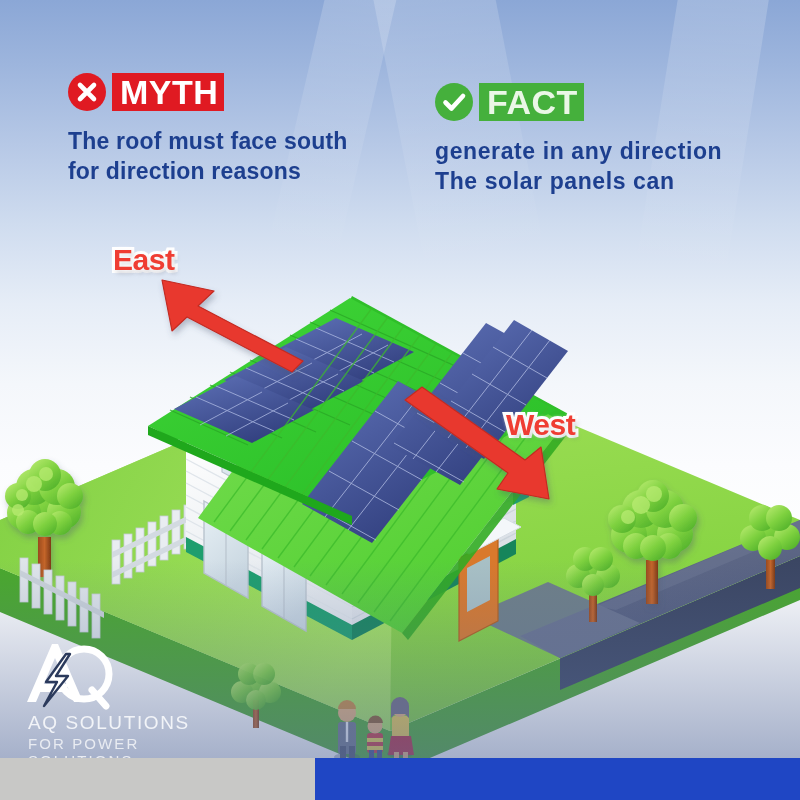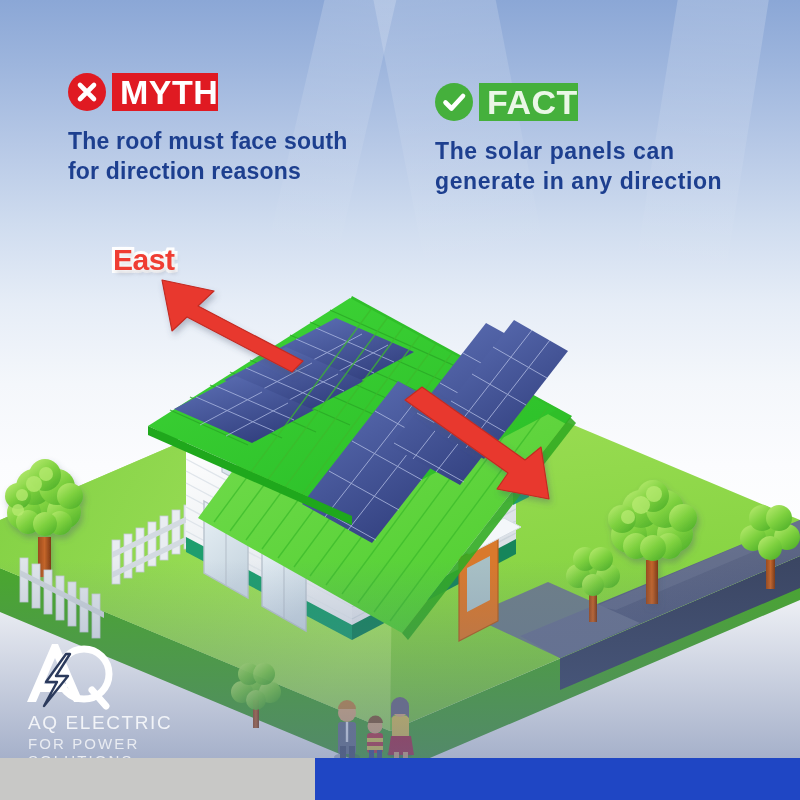--- a/index.html
+++ b/index.html
@@ -59,21 +59,21 @@
     margin-right: 6px;
   }
   .badge-circle.red  { background: #e01a22; }
   .badge-circle.green{ background: #45b03c; }
   .badge-circle svg { position: absolute; top: 0; left: 0; }
 
   .badge-box {
     height: 38px;
     display: flex;
     align-items: center;
-    padding: 0 0 0 8px;
+    padding: 0 6px 0 8px;
     font-size: 34px;
     font-weight: bold;
     letter-spacing: 0.5px;
     line-height: 1;
   }
   .badge-box.red   { background: #e01a22; color: #ffffff; }
   .badge-box.green { background: #45b03c; color: #eaf7e6; }
 
   .sub {
     margin-top: 12px;
@@ -559,39 +559,40 @@
     <div class="col fact">
       <div class="badge-row">
         <div class="badge-circle green">
           <svg width="38" height="38" viewBox="0 0 38 38">
             <path d="M10.5 19.5 L16.5 25.5 L28 13" stroke="#ffffff" fill="none" stroke-width="4.6" stroke-linecap="round" stroke-linejoin="round"></path>
           </svg>
         </div>
         <div class="badge-box green">FACT</div>
       </div>
       <div class="sub">
+        <div>generate in any direction</div>
         <div>The solar panels can</div>
-        <div>generate in any direction</div>
       </div>
     </div>
   </div>
 
   <div class="dirlabel" id="east-label">East</div>
+  <div class="dirlabel" id="west-label">West</div>
 
   <div class="logo">
     <svg class="mark" viewBox="0 0 104 70">
 
       <path d="M30 4 L5 62 L14 62 L33 18 L52 62 L61 62 L36 4 Z" fill="#ffffff"></path>
       <path d="M19 44 L47 44 L43 52 L15 52 Z" fill="#ffffff"></path>
 
       <circle cx="62" cy="34" r="25" fill="none" stroke="#ffffff" stroke-width="7"></circle>
       <path d="M70 50 L84 66" stroke="#ffffff" stroke-width="7" stroke-linecap="round"></path>
 
       <path d="M44 14 L24 42 L35 42 L22 66 L46 36 L34 36 L48 14 Z" fill="#ffffff" stroke="#2b3a5c" stroke-width="2.4" stroke-linejoin="round"></path>
     </svg>
-    <div class="name">AQ ELECTRIC</div>
+    <div class="name">AQ SOLUTIONS</div>
     <div class="tag">FOR POWER SOLUTIONS</div>
   </div>
 
   <div class="bottombar gray"></div>
   <div class="bottombar blue"></div>
 
 </div>
 
 </body></html>

